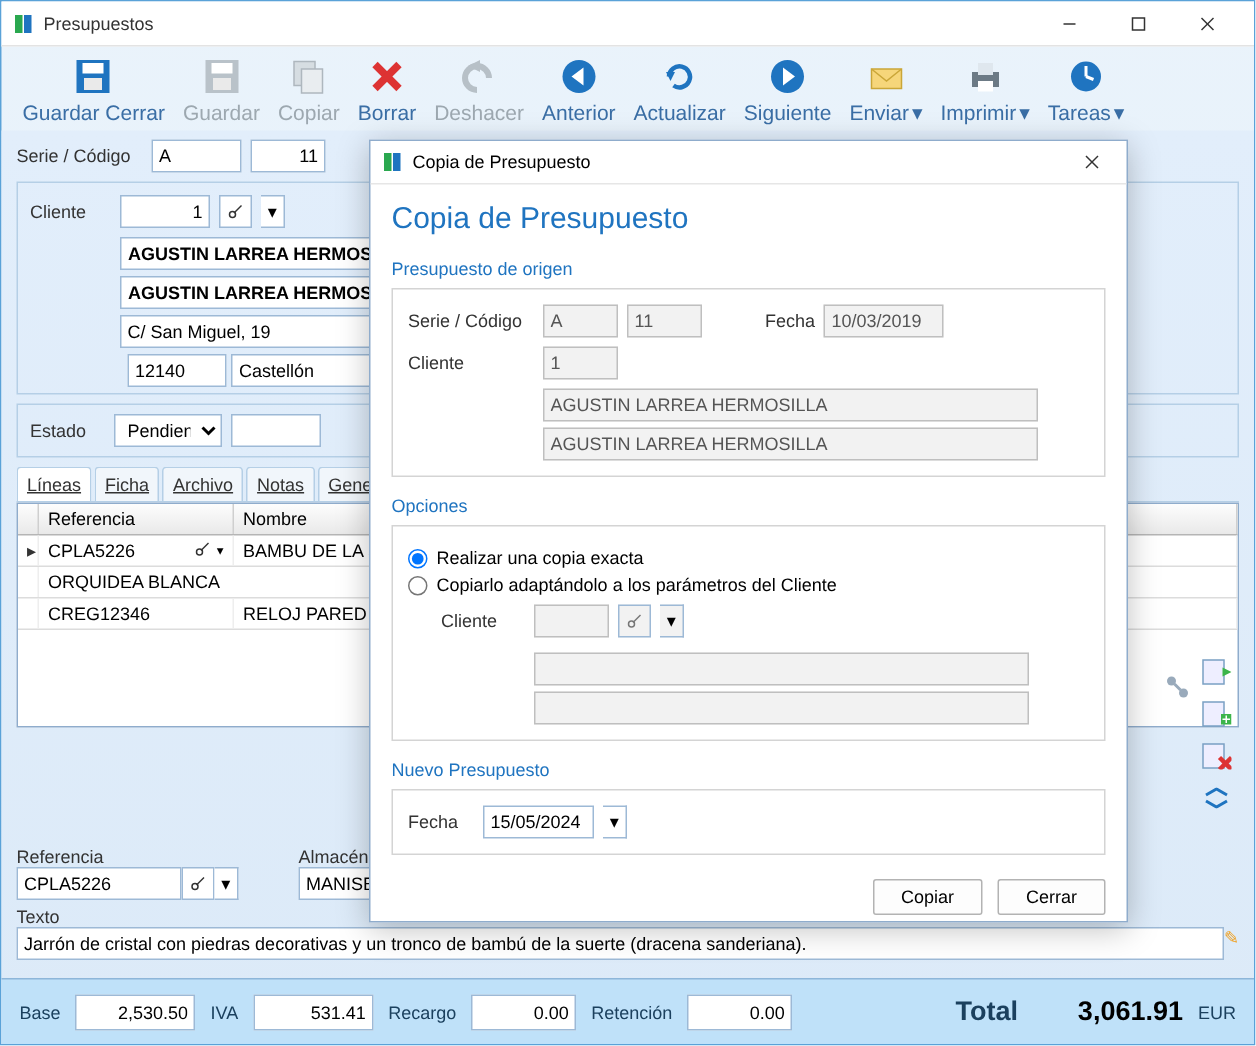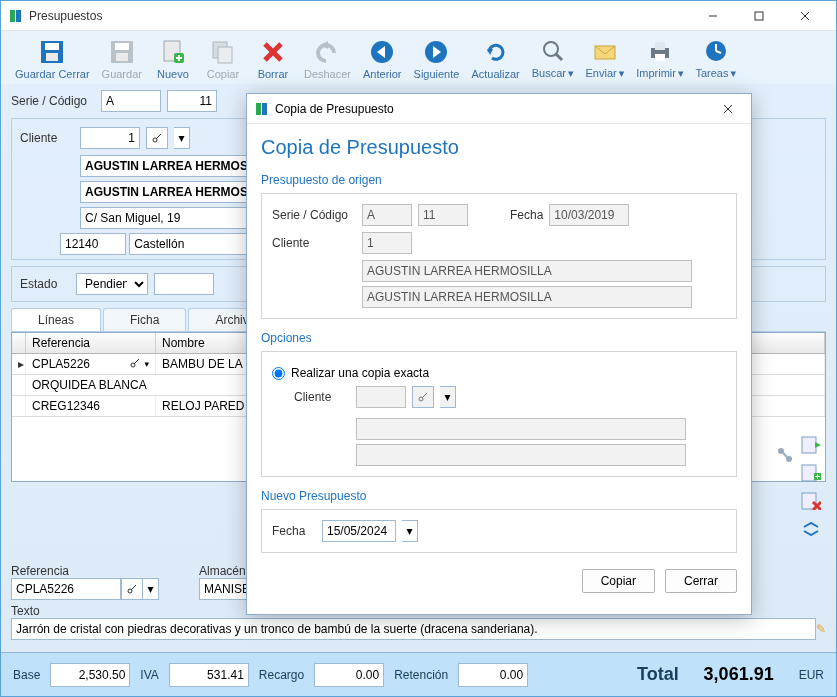--- a/index.html
+++ b/index.html
@@ -7,31 +7,31 @@
   .win { border: 1px solid #5aa2d8; background: linear-gradient(#eaf3fb,#dfeefa); width: 837px; height: 697px; display: flex; flex-direction: column; }
   .titlebar { height: 30px; display: flex; align-items: center; padding: 0 8px; background: #fff; border-bottom:1px solid #e3e3e3;justify-content:flex-end;}
   .titlebar .t-icon { width:14px;height:14px;margin-right:6px; }
   .title-text { flex:1; color:#333; }
   .winbtn { width:46px;height:28px;display:flex;align-items:center;justify-content:center;color:#555; }
   .winbtn svg{width:10px;height:10px;}
   .toolbar { display:flex; gap:0; padding:4px 8px 2px 8px; }
   .tbtn{ display:flex;flex-direction:column;align-items:center;justify-content:flex-end;padding:2px 6px;min-width:50px;color:#3a6ea5;cursor:default;}
   .tbtn.disabled{color:#9da8b0;}
   .tbtn .ic{width:28px;height:28px;display:flex;align-items:center;justify-content:center;margin-bottom:2px;}
-  .tbtn span{font-size:11px;}
+  .tbtn span{font-size:14px;}
   .dd{font-size:9px; color:#3a6ea5;margin-left:2px;}
   .body-area{flex:1; padding:6px 10px 0 10px; position:relative; background:linear-gradient(#e2eefb,#dceaf8);}
   .frame{border:1px solid #b5cfe6; background:transparent; padding:8px; margin-bottom:6px;}
   .row{display:flex;align-items:center;gap:6px;margin-bottom:6px;}
   label.fld{color:#333;}
   input[type=text], select{border:1px solid #9db9d6;background:#fff;padding:2px 4px;height:22px;}
   input.ro{background:#f2f2f2;border:1px solid #bfbfbf;color:#555;}
   .search-btn{width:22px;height:22px;border:1px solid #9db9d6;background:#fff;display:flex;align-items:center;justify-content:center;}
   .tabs{display:flex;border-bottom:1px solid #b5cfe6;margin-top:4px;}
-  .tab{padding:4px 26px;border:1px solid #b5cfe6;border-bottom:none;background:#f1f6fb;margin-right:2px;border-radius:3px 3px 0 0;color:#333;}
+  .tab{padding:4px 6px;border:1px solid #b5cfe6;border-bottom:none;background:#f1f6fb;margin-right:2px;border-radius:3px 3px 0 0;color:#333;text-decoration:underline;}
   .tab.active{background:#fff;}
   .grid{border:1px solid #8faccc;background:#fff;}
   .gh{display:flex;background:linear-gradient(#fdfdfd,#e9e9e9);border-bottom:1px solid #b5b5b5;}
   .gh div{padding:3px 6px;border-right:1px solid #cfcfcf;}
   .gr{display:flex;border-bottom:1px solid #dcdcdc;}
   .gr div{padding:3px 6px;border-right:1px solid #eee;}
   .gcol-ref{width:130px;} .gcol-nom{flex:1;}
   .rowptr{width:14px;text-align:center;color:#333;}
   .side-icons{position:absolute;right:14px;top:350px;display:flex;flex-direction:column;gap:6px;}
   .side-icons div{width:22px;height:22px;display:flex;align-items:center;justify-content:center;}
@@ -101,31 +101,20 @@
     <div class="tbtn disabled">
         <div class="ic">
           <svg width="26" height="26">
             <rect x="2" y="2" width="22" height="22" fill="#b9c2c9"></rect>
             <rect x="6" y="4" width="14" height="7" fill="#fff"></rect>
             <rect x="7" y="14" width="12" height="8" fill="#eaeaea"></rect>
           </svg>
         </div>
         <span>Guardar</span>
       </div>
-    <div class="tbtn">
-        <div class="ic">
-          <svg width="26" height="26">
-            <rect x="4" y="2" width="16" height="20" fill="#e9e9e9" stroke="#9aa6b0"></rect>
-            <rect x="14" y="14" width="10" height="10" fill="#3cb54a" rx="2"></rect>
-            <line x1="19" y1="16" x2="19" y2="22" stroke="#fff" stroke-width="2"></line>
-            <line x1="16" y1="19" x2="22" y2="19" stroke="#fff" stroke-width="2"></line>
-          </svg>
-        </div>
-        <span>Nuevo</span>
-      </div>
     <div class="tbtn disabled">
         <div class="ic">
           <svg width="26" height="26">
             <rect x="3" y="3" width="14" height="16" fill="#d6dde2" stroke="#aeb7be"></rect>
             <rect x="8" y="8" width="14" height="16" fill="#e9edf0" stroke="#aeb7be"></rect>
           </svg>
         </div>
         <span>Copiar</span>
       </div>
     <div class="tbtn">
@@ -151,43 +140,34 @@
           <svg width="26" height="26">
             <circle cx="13" cy="13" r="11" fill="#1f74c0"></circle>
             <polygon points="16,7 8,13 16,19" fill="#fff"></polygon>
           </svg>
         </div>
         <span>Anterior</span>
       </div>
     <div class="tbtn">
         <div class="ic">
           <svg width="26" height="26">
+            <path d="M6 13a7 7 0 1 1 3 6" fill="none" stroke="#1f74c0" stroke-width="3"></path>
+            <polygon points="4,10 10,10 7,16" fill="#1f74c0"></polygon>
+          </svg>
+        </div>
+        <span>Actualizar</span>
+      </div>
+    <div class="tbtn">
+        <div class="ic">
+          <svg width="26" height="26">
             <circle cx="13" cy="13" r="11" fill="#1f74c0"></circle>
             <polygon points="10,7 18,13 10,19" fill="#fff"></polygon>
           </svg>
         </div>
         <span>Siguiente</span>
-      </div>
-    <div class="tbtn">
-        <div class="ic">
-          <svg width="26" height="26">
-            <path d="M6 13a7 7 0 1 1 3 6" fill="none" stroke="#1f74c0" stroke-width="3"></path>
-            <polygon points="4,10 10,10 7,16" fill="#1f74c0"></polygon>
-          </svg>
-        </div>
-        <span>Actualizar</span>
-      </div>
-    <div class="tbtn">
-        <div class="ic">
-          <svg width="26" height="26">
-            <circle cx="11" cy="11" r="7" fill="none" stroke="#6c7a85" stroke-width="2"></circle>
-            <line x1="16" y1="16" x2="22" y2="22" stroke="#6c7a85" stroke-width="3"></line>
-          </svg>
-        </div>
-        <span><span>Buscar</span><span class="dd">▾</span></span>
       </div>
     <div class="tbtn">
         <div class="ic">
           <svg width="26" height="26">
             <rect x="3" y="8" width="20" height="13" fill="#f6d67a" stroke="#caa638"></rect>
             <polyline points="3,8 13,16 23,8" fill="none" stroke="#caa638"></polyline>
           </svg>
         </div>
         <span><span>Enviar</span><span class="dd">▾</span></span>
       </div>
@@ -232,21 +212,21 @@
             </svg>
           </div>
         <div class="dropdown-caret">▾</div>
       </div>
       <input type="text" style="width: 190px; font-weight: bold; margin-left: 60px; margin-bottom: 4px;" value="AGUSTIN LARREA HERMOSILLA">
       <br>
       <input type="text" style="width: 190px; font-weight: bold; margin-left: 60px; margin-bottom: 4px;" value="AGUSTIN LARREA HERMOSILLA">
       <br>
       <input type="text" style="width: 190px; margin-left: 60px; margin-bottom: 4px;" value="C/ San Miguel, 19">
       <br>
-      <input type="text" style="width: 66px; margin-left: 40px;" value="12140">
+      <input type="text" style="width: 66px; margin-left: 65px;" value="12140">
       <input type="text" style="width: 118px;" value="Castellón">
     </div>
 
     <div class="frame" style="padding:6px 8px;">
       <div class="row" style="margin:0">
         <label class="fld" style="width:50px">Estado</label>
         <select style="width:72px"><option>Pendiente</option></select>
         <input type="text" style="width: 60px;">
       </div>
     </div>
@@ -342,38 +322,38 @@
               </div>
             <div class="dropdown-caret">▾</div>
           </div>
         </div>
         <div>
           <div class="lbl">Almacén</div>
           <input type="text" style="width: 90px;" value="MANISES">
         </div>
       </div>
       <div class="lbl" style="margin-top:4px">Texto</div>
-      <div style="display:flex;align-items:center;gap:0">
+      <div style="display:flex;gap:0">
         <input type="text" style="flex: 1 1 0%;" value="Jarrón de cristal con piedras decorativas y un tronco de bambú de la suerte (dracena sanderiana).">
         <span class="pencil">✎</span>
       </div>
     </div>
 
     <div class="totals">
       <label>Base</label>
       <input type="text" style="width: 80px;" value="2,530.50">
       <label>IVA</label>
       <input type="text" style="width: 80px;" value="531.41">
       <label>Recargo</label>
       <input type="text" style="width: 70px;" value="0.00">
       <label>Retención</label>
       <input type="text" style="width: 70px;" value="0.00">
       <div style="flex:1"></div>
       <label class="big">Total</label>
-      <div class="big" style="min-width:100px;text-align:center">3,061.91</div>
+      <div class="big" style="min-width:100px;text-align:right">3,061.91</div>
       <label>EUR</label>
     </div>
 
   </div>
 </div>
 
 <div class="modal">
   <div class="mtitle">
     <span class="t-icon"><svg viewBox="0 0 14 14">
           <rect x="1" y="1" width="5" height="12" fill="#2aa84f"></rect>
@@ -407,20 +387,24 @@
     <input class="ro" type="text" style="width: 330px; margin-left: 90px; margin-bottom: 4px;" readonly="" value="AGUSTIN LARREA HERMOSILLA"><br>
     <input class="ro" type="text" style="width: 330px; margin-left: 90px;" readonly="" value="AGUSTIN LARREA HERMOSILLA">
   </div>
 
   <h2>Opciones</h2>
   <div class="mbox">
     <label class="radio">
         <input type="radio" name="opt" checked="" style="">
         <span>Realizar una copia exacta</span>
       </label>
+    <label class="radio">
+        <input type="radio" name="opt" style="">
+        <span>Copiarlo adaptándolo a los parámetros del Cliente</span>
+      </label>
     <div class="row" style="margin-left:22px;margin-top:6px">
       <label class="fld" style="width:56px">Cliente</label>
       <input class="ro" type="text" style="width: 50px;" readonly="">
       <div class="search-btn key-ico" style="background:#f2f2f2">
           <svg viewBox="0 0 10 10">
             <circle cx="3" cy="7" r="2" fill="none" stroke="#777"></circle>
             <line x1="4" y1="6" x2="9" y2="1" stroke="#777"></line>
           </svg>
         </div>
       <div class="dropdown-caret" style="background:#f2f2f2">▾</div>

